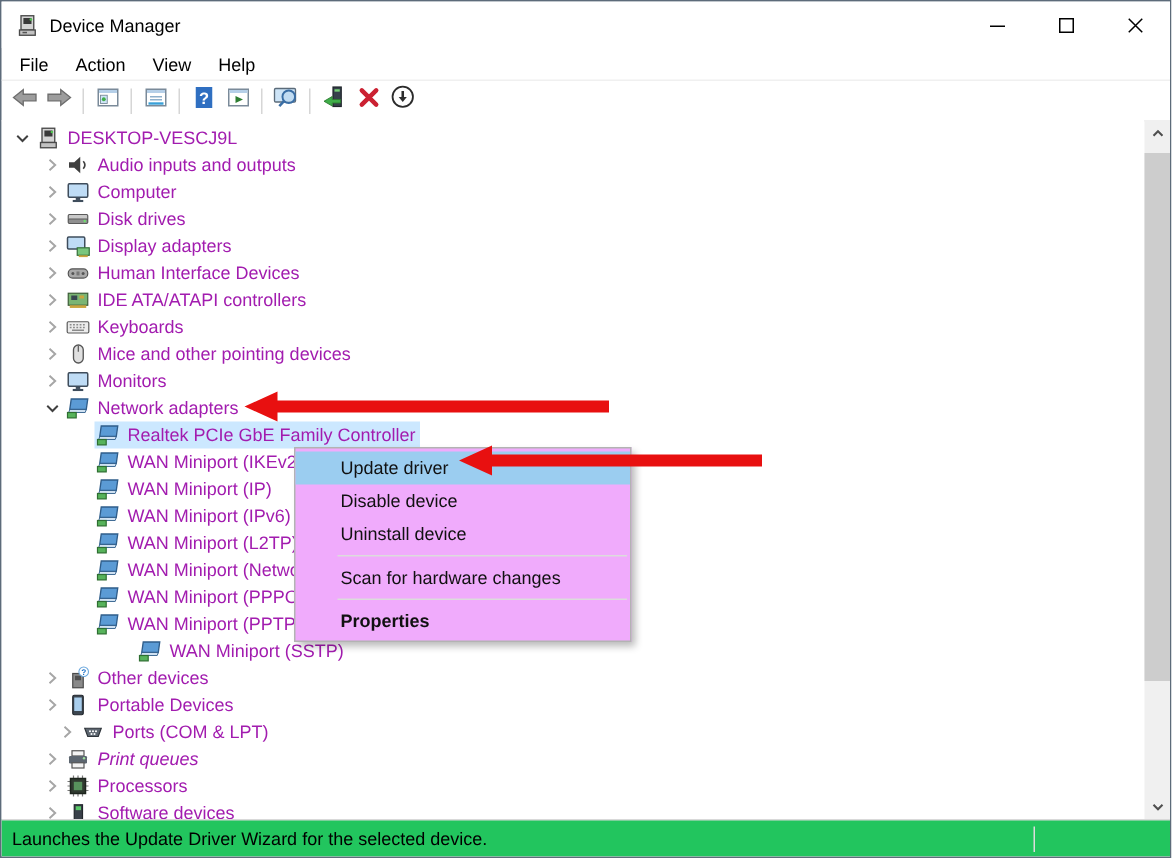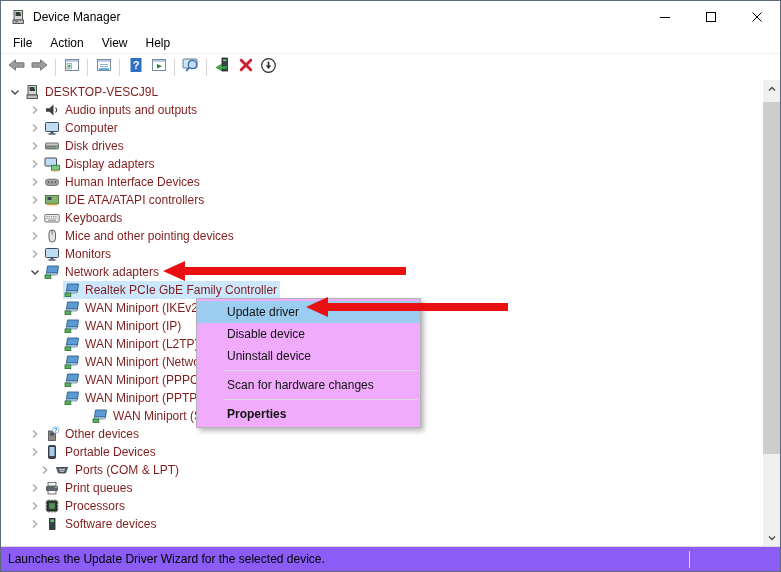--- a/index.html
+++ b/index.html
@@ -22,39 +22,39 @@
   .toolbar{height:26px;display:flex;align-items:center;padding-left:4px;border-bottom:1px solid #e0e0e0;}
   .tb-btn{width:23px;height:23px;display:flex;align-items:center;justify-content:center;}
   .tb-sep{width:1px;height:17px;background:#d6d6d6;margin:0 4px;}
   
   .tree{position:absolute;top:79px;left:0;right:17px;bottom:25px;overflow:hidden;padding-top:3px;background:#fff;z-index:1;}
   .tree-row{height:18px;display:flex;align-items:center;font-size:12px;white-space:nowrap;}
   .chev{width:16px;height:16px;flex:0 0 16px;display:flex;align-items:center;justify-content:center;}
   .item-body{display:flex;align-items:center;height:18px;padding:0 3px 0 1px;}
   .item-body.selected{background:#cce8ff;}
   .ticon{width:16px;height:16px;flex:0 0 16px;margin-right:5px;}
-  .tlabel{color:#7f1d1d;}
+  .tlabel{color:#a21caf;}
   
   .context-menu{
     position:absolute;left:195px;top:297px;width:223px;z-index:30;
     background:#f0abfc;border:1px solid #b3b3b3;box-shadow:3px 3px 5px rgba(0,0,0,.28);
     padding:2px 0;font-size:12px;
   }
   .menu-item{height:22px;line-height:22px;padding-left:30px;color:#111;}
   .menu-item.hl{background:#9bcdf0;}
   .menu-item.bold{font-weight:bold;}
   .menu-sep{height:1px;background:#dcdcdc;margin:3px 2px 3px 28px;}
   
   .scrollbar{position:absolute;top:79px;right:0;width:17px;bottom:25px;background:#f0f0f0;z-index:2;}
   .sb-btn{height:17px;display:flex;align-items:center;justify-content:center;}
   .sb-btn.bottom{position:absolute;bottom:0;left:0;right:0;}
   .sb-thumb{position:absolute;top:22px;left:0;width:17px;height:352px;background:#cdcdcd;}
   
   .statusbar{
-    position:absolute;left:0;right:0;bottom:0;height:24px;background:#8b5cf6;
+    position:absolute;left:0;right:0;bottom:0;height:24px;background:#22c55e;
     border-top:1px solid #d9d9d9;display:flex;align-items:center;
     font-size:12px;padding-left:7px;z-index:3;
   }
   .status-sep{position:absolute;left:688px;top:4px;bottom:3px;width:1px;background:#dcdcdc;}
   
   .overlay{position:absolute;left:0;top:0;z-index:40;pointer-events:none;}
 </style>
 </head>
 <body>
 
@@ -369,20 +369,30 @@
           <span class="tlabel">WAN Miniport (IP)</span>
         </span>
       </div>
       <div class="tree-row" style="padding-left: 62px;">
         <span class="item-body">
           <span class="ticon"><svg width="16" height="16" viewBox="0 0 16 16">
               <polygon points="3.5,2 14.5,2 13.5,9 2.5,9" fill="#5b9bd5" stroke="#2f5d8a" stroke-width="0.9"></polygon>
               <polygon points="2.5,9 13.5,9 12.8,11 1.8,11" fill="#cfe1f2" stroke="#2f5d8a" stroke-width="0.6"></polygon>
               <rect x="1" y="11" width="5.8" height="3.6" fill="#57b35b" stroke="#2e6e31" stroke-width="0.8"></rect>
             </svg></span>
+          <span class="tlabel">WAN Miniport (IPv6)</span>
+        </span>
+      </div>
+      <div class="tree-row" style="padding-left: 62px;">
+        <span class="item-body">
+          <span class="ticon"><svg width="16" height="16" viewBox="0 0 16 16">
+              <polygon points="3.5,2 14.5,2 13.5,9 2.5,9" fill="#5b9bd5" stroke="#2f5d8a" stroke-width="0.9"></polygon>
+              <polygon points="2.5,9 13.5,9 12.8,11 1.8,11" fill="#cfe1f2" stroke="#2f5d8a" stroke-width="0.6"></polygon>
+              <rect x="1" y="11" width="5.8" height="3.6" fill="#57b35b" stroke="#2e6e31" stroke-width="0.8"></rect>
+            </svg></span>
           <span class="tlabel">WAN Miniport (L2TP)</span>
         </span>
       </div>
       <div class="tree-row" style="padding-left: 62px;">
         <span class="item-body">
           <span class="ticon"><svg width="16" height="16" viewBox="0 0 16 16">
               <polygon points="3.5,2 14.5,2 13.5,9 2.5,9" fill="#5b9bd5" stroke="#2f5d8a" stroke-width="0.9"></polygon>
               <polygon points="2.5,9 13.5,9 12.8,11 1.8,11" fill="#cfe1f2" stroke="#2f5d8a" stroke-width="0.6"></polygon>
               <rect x="1" y="11" width="5.8" height="3.6" fill="#57b35b" stroke="#2e6e31" stroke-width="0.8"></rect>
             </svg></span>
@@ -460,21 +470,21 @@
               <polygon points="2.5,5.5 13.5,5.5 11.5,11 4.5,11" fill="#5d6670" stroke="#2f353b" stroke-width="0.8"></polygon>
               <circle cx="6" cy="7.5" r="0.7" fill="#fff"></circle>
               <circle cx="8" cy="7.5" r="0.7" fill="#fff"></circle>
               <circle cx="10" cy="7.5" r="0.7" fill="#fff"></circle>
               <circle cx="7" cy="9.3" r="0.7" fill="#fff"></circle>
               <circle cx="9" cy="9.3" r="0.7" fill="#fff"></circle>
             </svg></span>
           <span class="tlabel">Ports (COM &amp; LPT)</span>
         </span>
       </div>
-      <div class="tree-row" style="padding-left: 26px;">
+      <div class="tree-row" style="padding-left: 26px; font-style: italic;">
         <span class="chev">
           <svg width="16" height="16" viewBox="0 0 16 16">
             <path d="M6 4.5 L9.8 8 L6 11.5" fill="none" stroke="#a6a6a6" stroke-width="1.3"></path>
           </svg>
         </span>
         <span class="item-body">
           <span class="ticon"><svg width="16" height="16" viewBox="0 0 16 16">
               <rect x="4" y="2.5" width="8" height="3.5" fill="#f4f4f4" stroke="#555" stroke-width="0.8"></rect>
               <rect x="2" y="6" width="12" height="5" rx="0.8" fill="#5d6670"></rect>
               <circle cx="12" cy="7.5" r="0.8" fill="#9fe09f"></circle>

